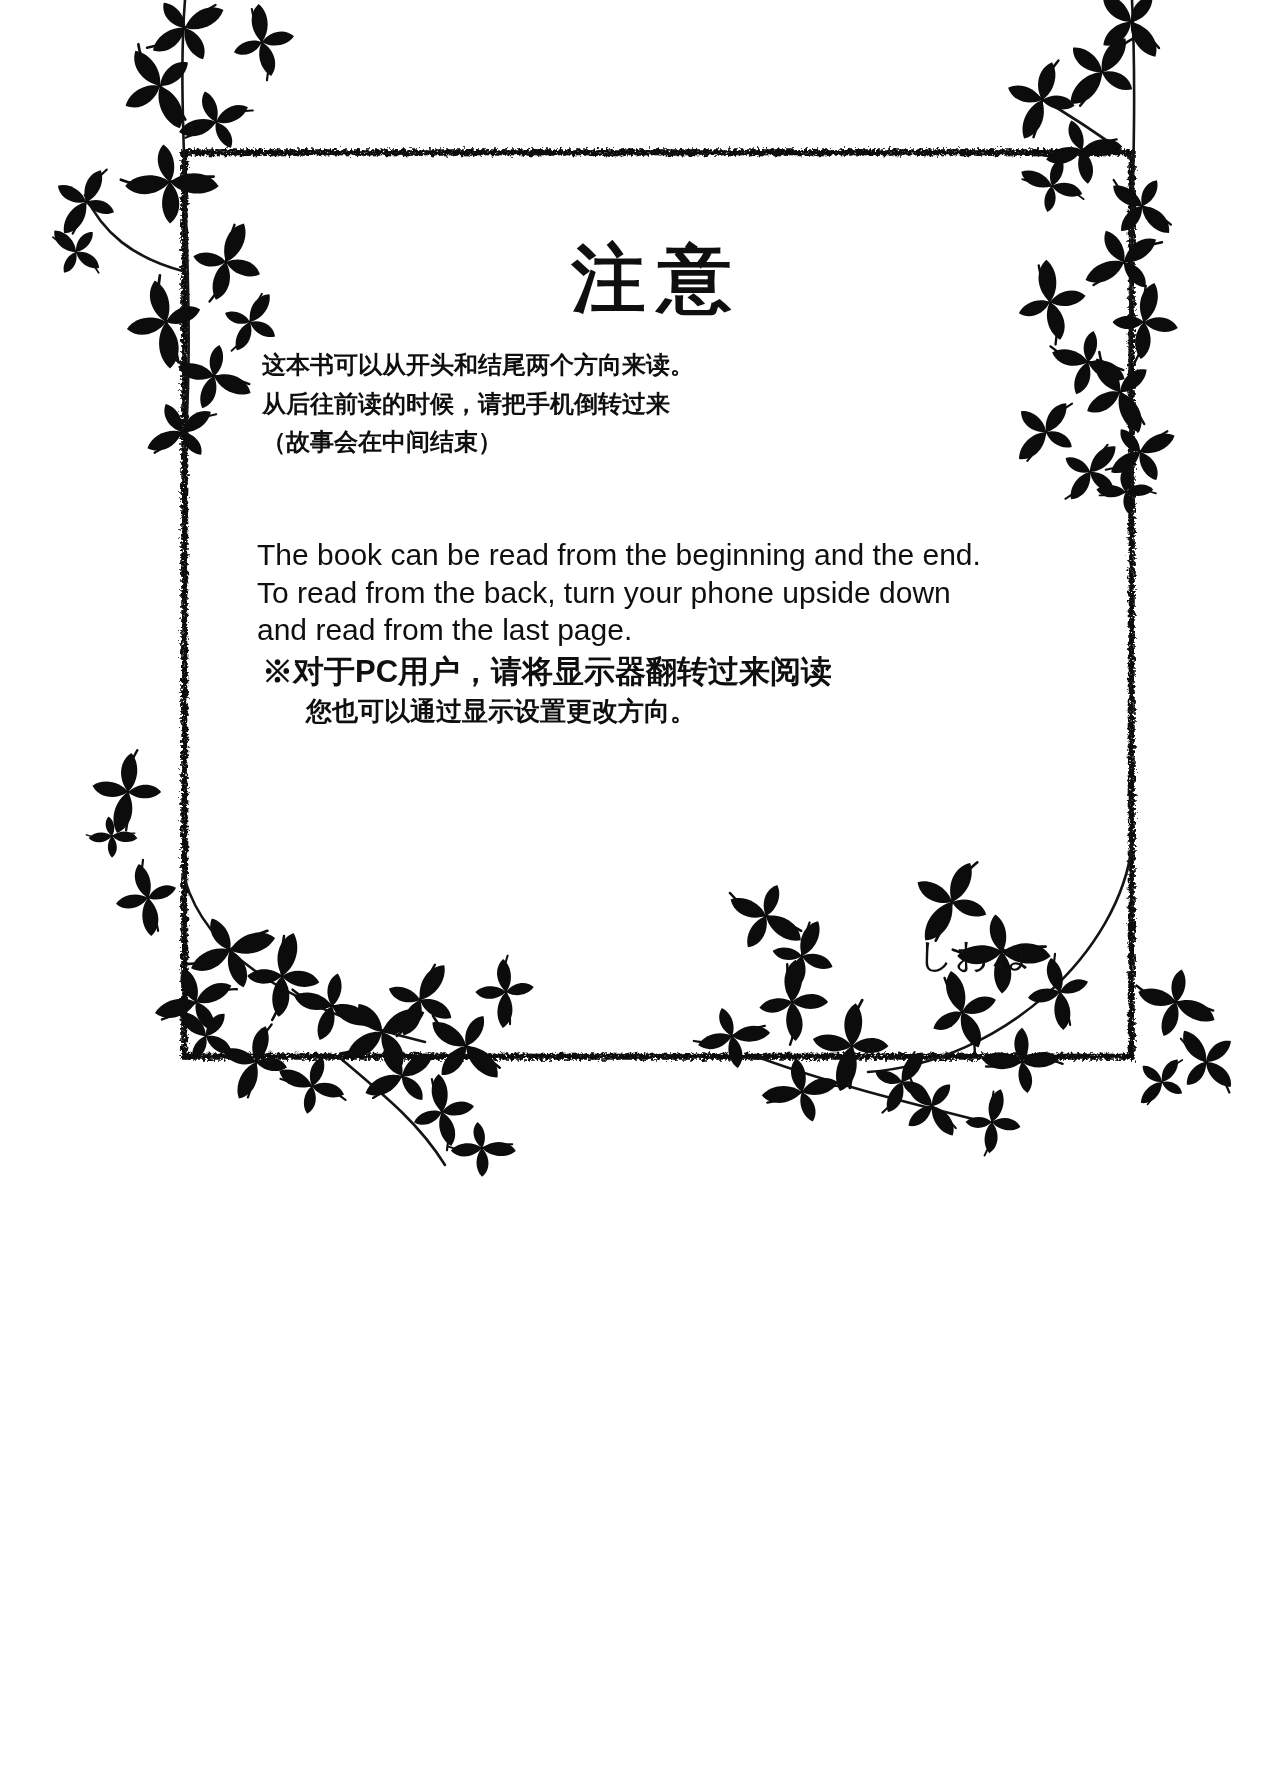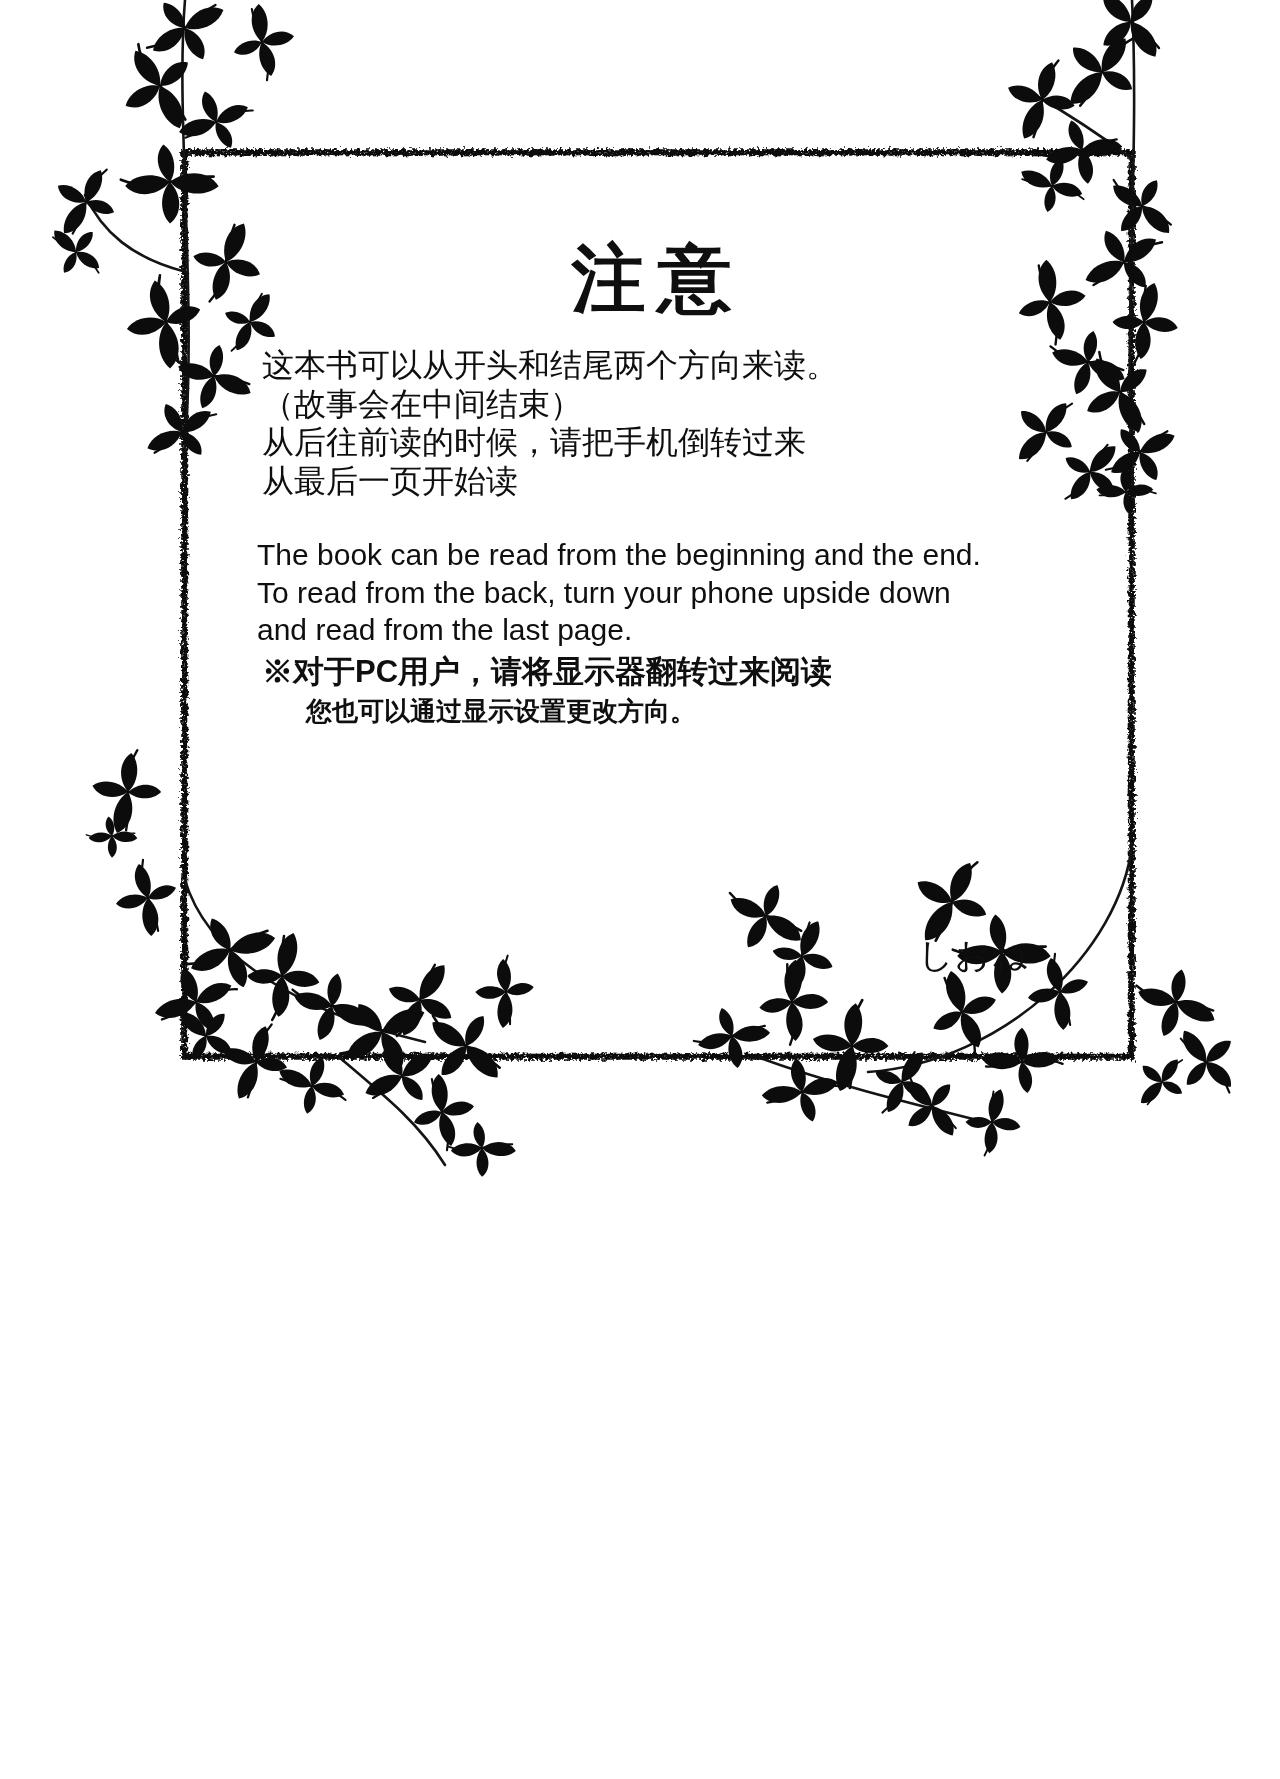--- a/index.html
+++ b/index.html
@@ -17,21 +17,21 @@
   .longstem{fill:none;stroke:#141414;stroke-width:2.6;stroke-linecap:round;}
   .frame-line{fill:none;stroke:#0d0d0d;}
 
   .title{
     position:absolute;left:183px;top:244px;width:949px;height:82px;
     margin:0;text-align:center;
     font-size:74px;line-height:80px;font-weight:700;letter-spacing:12px;font-family:Liberation Mono, monospace;
   }
   .zh{
     position:absolute;left:262px;top:346px;width:840px;
-    font-size:32px;line-height:38.5px;font-weight:400;
+    font-size:24px;line-height:38.5px;font-weight:700;
   }
   .zh p{margin:0;}
   .en{
     position:absolute;left:257px;top:536px;width:980px;
     font-family:Liberation Sans, sans-serif;
     font-size:30px;line-height:37.6px;font-weight:500;
   }
   .en p{margin:0;}
   .pcnote{position:absolute;left:262px;top:653px;width:820px;}
   .pcnote .n1{margin:0;font-size:31px;line-height:38px;font-weight:700;}
@@ -157,23 +157,22 @@
       <use href="#sprig" transform="translate(1176,1002) rotate(60)"></use>
       <use href="#sprig" transform="translate(1206,1062) rotate(-90) scale(0.9)"></use>
       <use href="#sprig" transform="translate(1162,1082) rotate(170) scale(0.7)"></use>
     </g>
   </svg>
 
   <h1 class="title">注意</h1>
 
   <div class="zh">
     <p>这本书可以从开头和结尾两个方向来读。</p>
+    <p>从后往前读的时候，请把手机倒转过来</p>
     <p>（故事会在中间结束）</p>
-    <p>从后往前读的时候，请把手机倒转过来</p>
-    <p>从最后一页开始读</p>
   </div>
 
   <div class="en">
     <p>The book can be read from the beginning and the end.</p>
     <p>To read from the back, turn your phone upside down</p>
     <p>and read from the last page.</p>
   </div>
 
   <div class="pcnote">
     <p class="n1">※对于PC用户，请将显示器翻转过来阅读</p>

